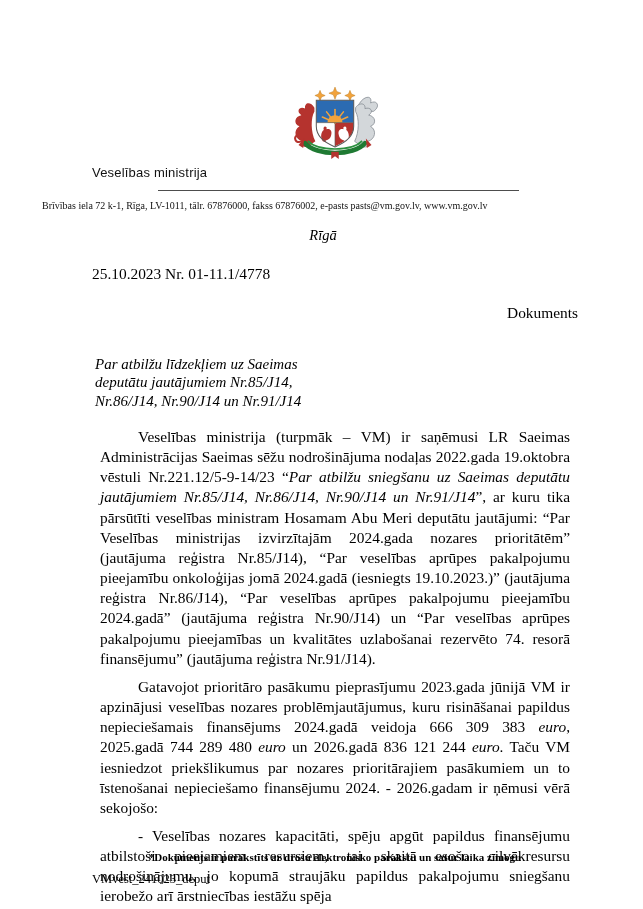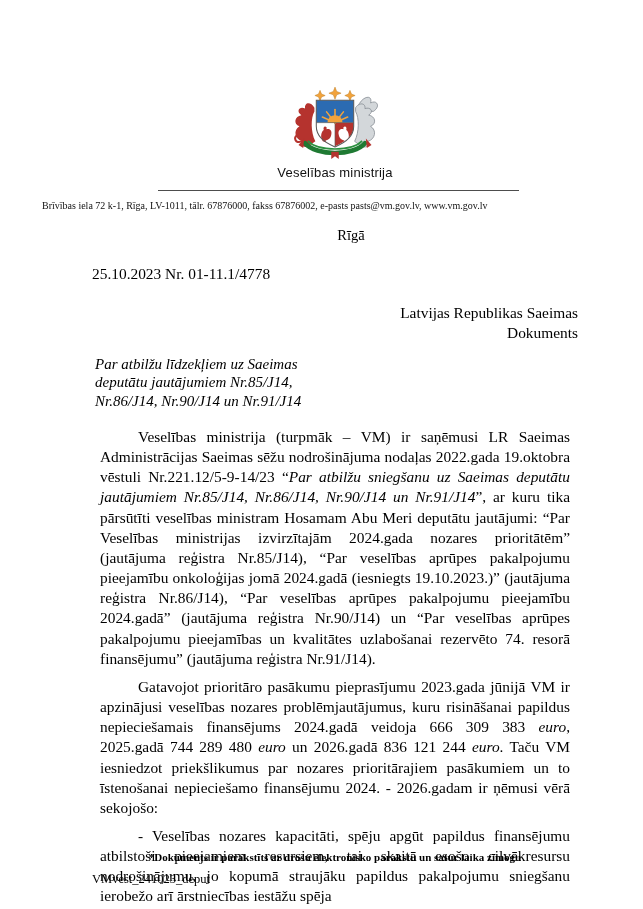--- a/index.html
+++ b/index.html
@@ -18,21 +18,20 @@
     left: 92px;
     width: 486px;
     text-align: center;
   }
   .emblem-wrap svg { display: inline-block; }
   .ministry-name {
     position: absolute;
     top: 165px;
     left: 92px;
     width: 486px;
-    text-align: center;
     font-family: "Liberation Sans", sans-serif;
     font-size: 13px;
     letter-spacing: 0.2px;
     color: #121212;
   }
   .header-rule {
     position: absolute;
     top: 190px;
     left: 158px;
     width: 361px;
@@ -43,24 +42,25 @@
     position: absolute;
     top: 200px;
     left: 42px;
     width: 586px;
     font-size: 10px;
     color: #111111;
   }
   .place-line {
     position: absolute;
     top: 227px;
-    left: 108px;
+    left: 80px;
     width: 486px;
     text-align: center;
     font-size: 14.5px;
+    font-style: italic;
   }
   .ref-line {
     position: absolute;
     top: 265px;
     left: 92px;
     font-size: 15.4px;
   }
   .recipient {
     position: absolute;
     top: 303px;
@@ -167,21 +167,20 @@
 
   <div class="header-rule"></div>
 
   <div class="address-line">Brīvības iela 72 k-1, Rīga, LV-1011, tālr. 67876000, fakss 67876002, e-pasts pasts@vm.gov.lv, www.vm.gov.lv</div>
 
   <div class="place-line">Rīgā</div>
 
   <div class="ref-line">25.10.2023 Nr. 01-11.1/4778</div>
 
   <div class="recipient">
-      <div>Latvijas Republikas Saeimas</div>
       <div>Dokuments</div>
     </div>
 
   <div class="subject">
       <div>Par atbilžu līdzekļiem uz Saeimas</div>
       <div>deputātu jautājumiem Nr.85/J14,</div>
       <div>Nr.86/J14, Nr.90/J14 un Nr.91/J14</div>
     </div>
 
   <div class="body-text">

